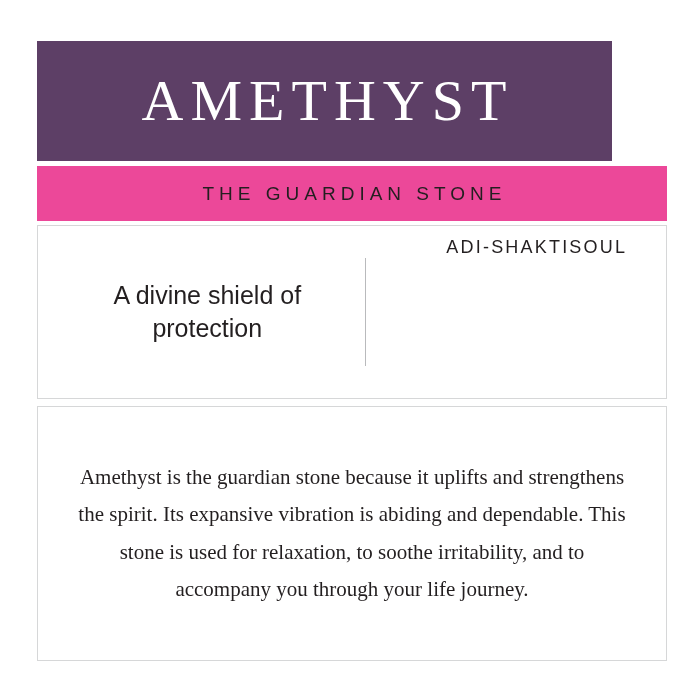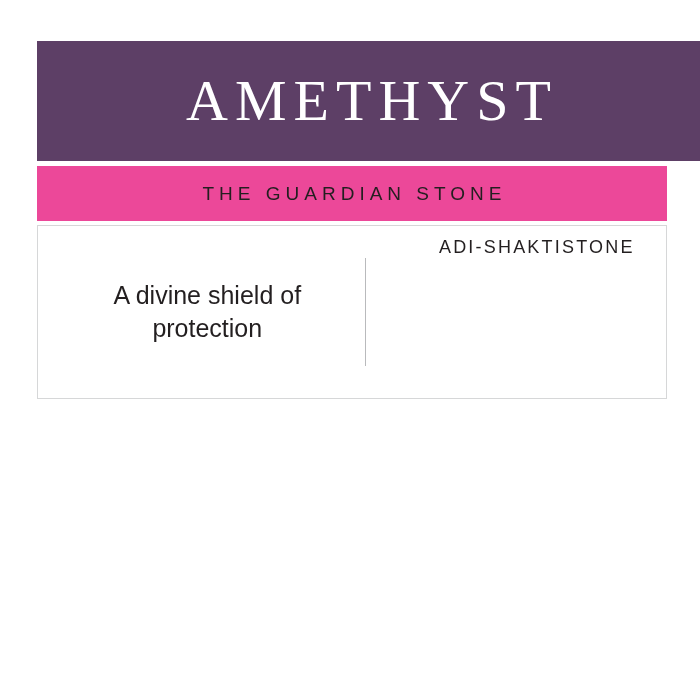--- a/index.html
+++ b/index.html
@@ -18,21 +18,21 @@
     width: 700px;
     height: 700px;
     background: #ffffff;
     box-sizing: border-box;
   }
   
   .title-banner {
     position: absolute;
     left: 37px;
     top: 41px;
-    width: 664px;
+    width: 575px;
     height: 120px;
     background: #5d3f66;
     display: flex;
     align-items: center;
     justify-content: center;
   }
   .title-text {
     color: #ffffff;
     font-family: "Liberation Serif", serif;
     font-size: 58px;
@@ -146,18 +146,21 @@
     <div class="subtitle-text">THE GUARDIAN STONE</div>
   </div>
 
   <div class="info-box">
     <div class="info-left">
       <div class="tagline">A divine shield of protection</div>
     </div>
     <div class="divider"></div>
     <div class="info-right">
       <div class="keyword">ADI-SHAKTI</div>
-      <div class="keyword">STONE</div>
+      <div class="keyword">SOUL</div>
     </div>
   </div>
 
+  <div class="desc-box">
+    <div class="desc-text">Amethyst is the guardian stone because it uplifts and strengthens the spirit. Its expansive vibration is abiding and dependable. This stone is used for relaxation, to soothe irritability, and to accompany you through your life journey.</div>
+  </div>
 
 </div>
 
 </body></html>

